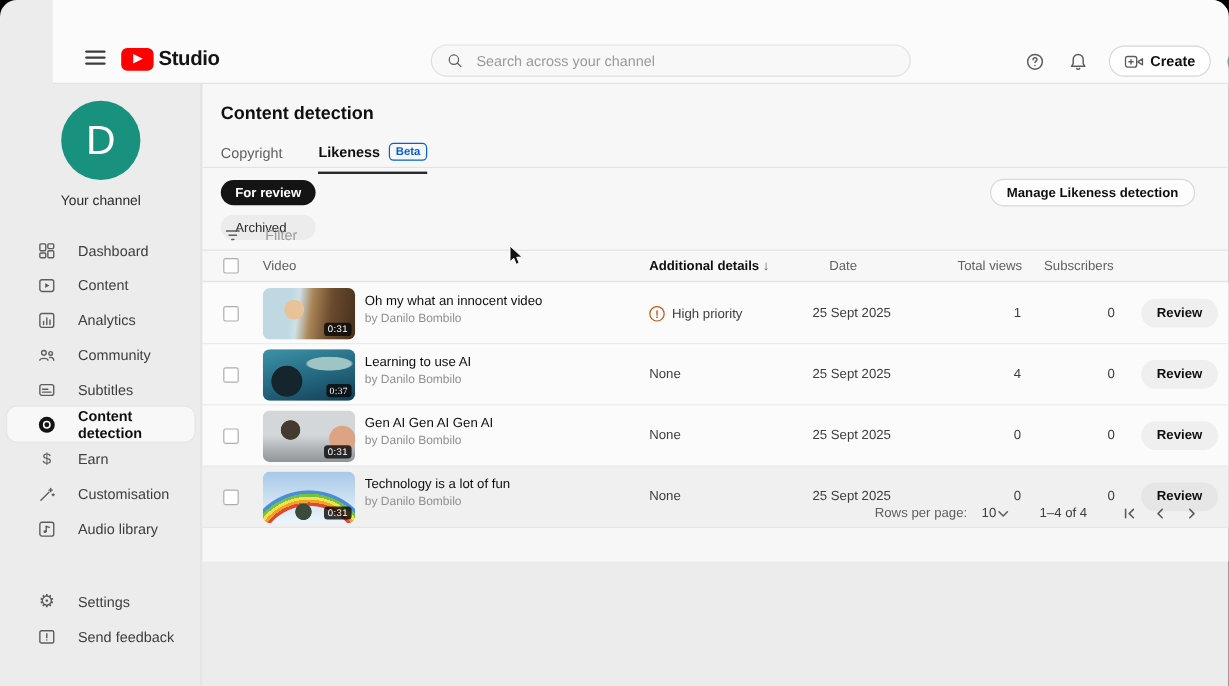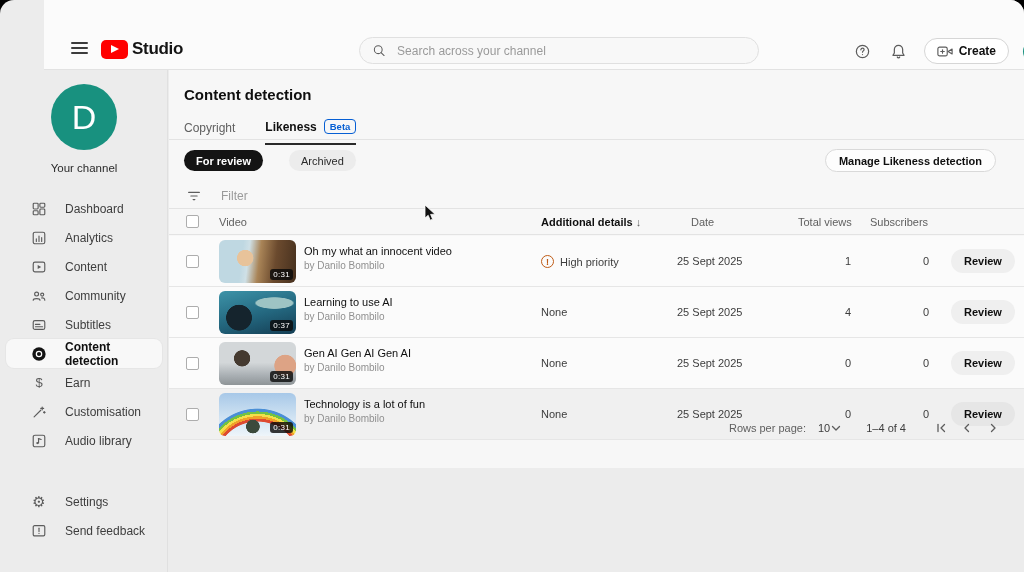--- a/index.html
+++ b/index.html
@@ -38,21 +38,21 @@
   .dollar{font-size:13px;color:#5c5c5c;}
   .gear{font-size:15px;color:#5c5c5c;line-height:1;}
   
   .content{position:absolute;left:169px;top:70px;width:855px;height:398px;background:#f7f7f7;}
   .page-title{position:absolute;left:15px;top:16px;font-size:15px;font-weight:bold;}
   .tabs{position:absolute;left:15px;top:49px;display:flex;gap:30px;}
   .tab{padding-bottom:9px;font-size:12px;color:#606060;cursor:pointer;display:flex;align-items:center;gap:7px;}
   .tab.selected{color:#0f0f0f;font-weight:bold;border-bottom:2.5px solid #2a2a2a;align-items:center;}
   .beta-badge{border:1px solid #065fd4;color:#065fd4;font-size:9.5px;font-weight:bold;border-radius:4px;padding:1px 5px;}
   .tabs-divider{position:absolute;left:0;top:69px;width:855px;height:1px;background:#e3e3e3;}
-  .chips{position:absolute;left:15px;top:80px;display:flex;gap:26px;}
+  .chips{position:absolute;left:15px;top:80px;display:flex;gap:8px;flex-direction:column;}
   .chip{height:21px;border-radius:14px;display:flex;align-items:center;padding:0 12px;font-size:11px;cursor:pointer;background:#ececec;color:#2a2a2a;}
   .chip.selected{background:#141414;color:#fff;font-weight:bold;}
   .manage-btn{position:absolute;right:28px;top:79px;height:23px;border-radius:14px;background:#fdfdfd;border:1px solid #d9d9d9;font-size:11px;font-weight:bold;color:#0f0f0f;display:flex;align-items:center;padding:0 13px;cursor:pointer;}
   .filter-row{position:absolute;left:0;top:113px;width:855px;height:26px;display:flex;align-items:center;gap:17px;padding-left:17px;border-bottom:1px solid #e3e3e3;}
   .filter-row input{border:none;outline:none;background:transparent;font-size:12px;color:#333;width:200px;font-family:inherit;}
   .filter-row input::placeholder{color:#9a9a9a;}
   .thead{position:absolute;left:0;top:139px;width:855px;height:26px;border-bottom:1px solid #e3e3e3;font-size:11px;color:#606060;}
   .thead .cb{top:6px;}
   .th{position:absolute;top:7px;}
   .th.sorted{color:#0f0f0f;font-weight:bold;}
@@ -72,21 +72,21 @@
   .cell-subs{position:absolute;left:680px;top:19px;width:80px;text-align:right;color:#3d3d3d;}
   .review-btn{position:absolute;left:782px;top:13px;height:24px;border-radius:14px;background:#efefef;border:none;font-size:11px;font-weight:bold;color:#0f0f0f;padding:0 13px;cursor:pointer;font-family:inherit;}
   .row.hover .review-btn{background:#e6e6e6;}
   
   .t1{background:
       radial-gradient(circle at 34% 42%, #e8c39a 0 14%, transparent 15%),
       linear-gradient(97deg,#bfd8e2 0 30%,#cfe0e6 38%,#a98457 52%,#6b4a2e 72%,#46301e 100%);}
   .t2{background:
       radial-gradient(ellipse 26% 14% at 72% 28%, #9ec4c4 0 90%, transparent 100%),
       radial-gradient(circle at 26% 62%, #15242d 0 20%, transparent 21%),
-      linear-gradient(165deg,#3d93a8 0%,#23667e 55%,#143d53 100%);}
+      linear-gradient(165deg,#3d93a8 0%,#23667e 55%,#143d53 100%); font-family: Liberation Serif, serif;}
   .t3{background:
       radial-gradient(circle at 86% 55%, #dda385 0 15%, transparent 16%),
       radial-gradient(circle at 30% 38%, #453a30 0 13%, transparent 14%),
       linear-gradient(180deg,#d3d7d9 0 48%,#a9afb3 78%,#8e9497 100%);}
   .t4{background:
       radial-gradient(circle at 44% 78%, #3c4a3c 0 12%, transparent 13%),
       radial-gradient(circle at 50% 165%, transparent 0 52%, #de4a31 53% 56%, #f0a229 56% 59%, #f3e04a 59% 62%, #73c243 62% 65%, #4a8fd6 65% 68%, transparent 69%),
       linear-gradient(180deg,#a7c8e8 0%,#cfe2f2 55%,#eef5fa 100%);}
   
   .pagination{position:absolute;left:0;top:344px;width:855px;height:28px;display:flex;align-items:center;justify-content:flex-end;gap:0;font-size:11px;color:#606060;}
@@ -160,36 +160,36 @@
               <rect x="2.5" y="11" width="5.5" height="4.5" rx="1"></rect>
               <rect x="10" y="2.5" width="5.5" height="4.5" rx="1"></rect>
               <rect x="10" y="9" width="5.5" height="6.5" rx="1"></rect>
             </svg>
           </span>
         <span>Dashboard</span>
       </div>
       <div class="nav-item">
         <span class="ic">
             <svg class="ln" width="16" height="16" viewBox="0 0 18 18">
+              <rect x="2.5" y="3.5" width="13" height="11" rx="2"></rect>
+              <path d="M7.5 6.7 l4 2.3 -4 2.3 z" fill="#5c5c5c" stroke="none"></path>
+            </svg>
+          </span>
+        <span>Content</span>
+      </div>
+      <div class="nav-item">
+        <span class="ic">
+            <svg class="ln" width="16" height="16" viewBox="0 0 18 18">
               <rect x="2.5" y="2.5" width="13" height="13" rx="2"></rect>
               <line x1="6" y1="12.8" x2="6" y2="10"></line>
               <line x1="9" y1="12.8" x2="9" y2="6.8"></line>
               <line x1="12" y1="12.8" x2="12" y2="8.6"></line>
             </svg>
           </span>
         <span>Analytics</span>
-      </div>
-      <div class="nav-item">
-        <span class="ic">
-            <svg class="ln" width="16" height="16" viewBox="0 0 18 18">
-              <rect x="2.5" y="3.5" width="13" height="11" rx="2"></rect>
-              <path d="M7.5 6.7 l4 2.3 -4 2.3 z" fill="#5c5c5c" stroke="none"></path>
-            </svg>
-          </span>
-        <span>Content</span>
       </div>
       <div class="nav-item">
         <span class="ic">
             <svg class="ln" width="16" height="16" viewBox="0 0 18 18">
               <circle cx="6.3" cy="6.8" r="2.2"></circle>
               <path d="M2.5 13.8 c0-2.4 7.6-2.4 7.6 0"></path>
               <circle cx="12.6" cy="7.4" r="1.7"></circle>
               <path d="M11.8 11.2 c2-.5 3.7.4 3.7 2.6"></path>
             </svg>
           </span>

